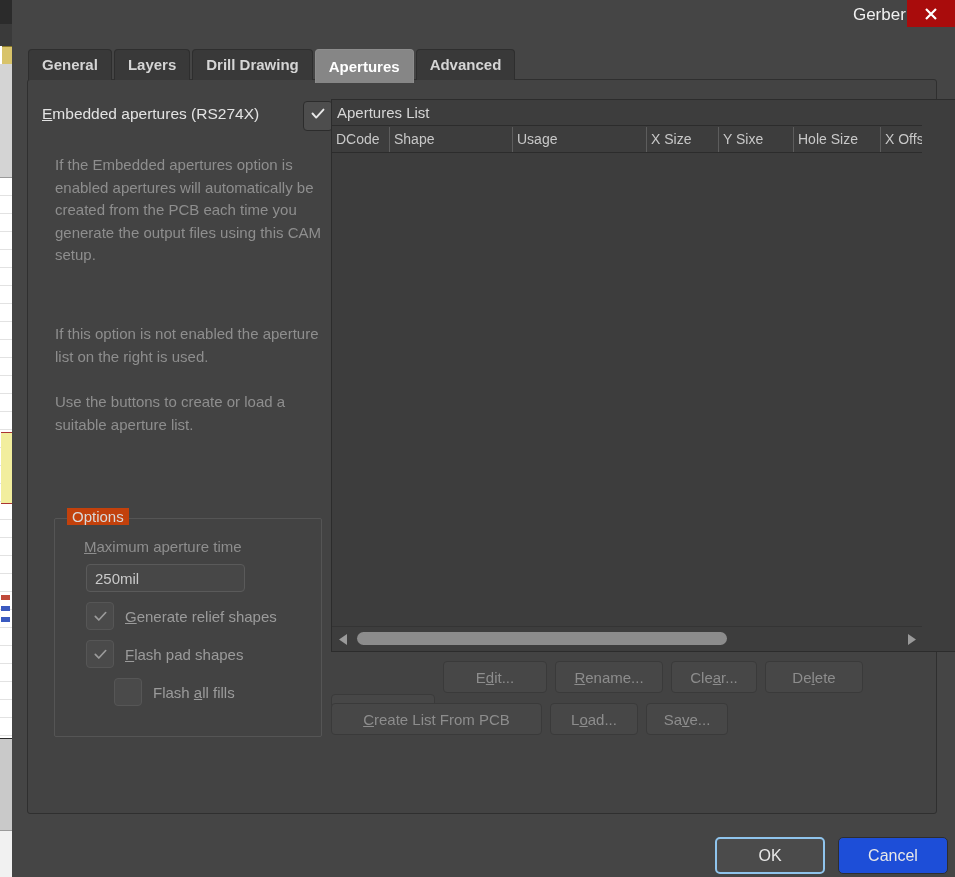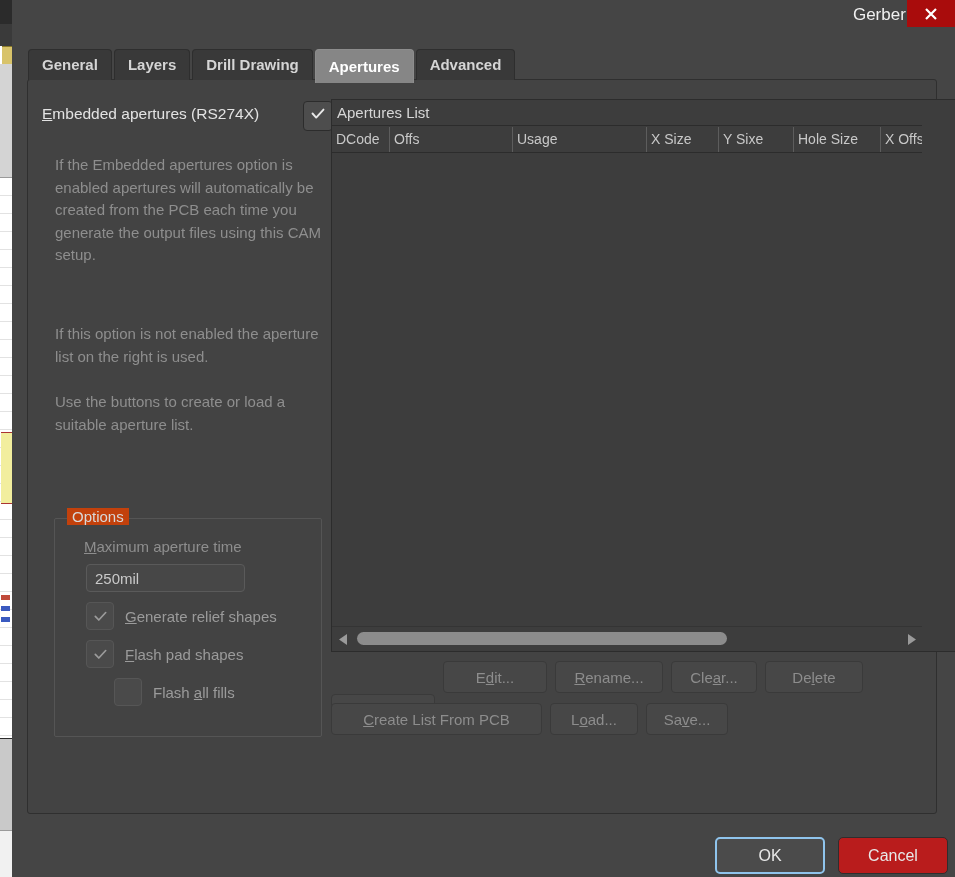--- a/index.html
+++ b/index.html
@@ -342,21 +342,21 @@
   #ok-button {
     left: 703px; top: 837px;
     width: 110px;
     background: #4b4b4b;
     border: 2px solid #8fc4ec;
     color: #e8e8e8;
   }
   #cancel-button {
     left: 826px; top: 837px;
     width: 110px;
-    background: #b91c1c;
+    background: #1d4ed8;
     border: 1px solid #2e2e2e;
     color: #e8e8e8;
   }
 </style>
 </head>
 <body>
 
 <div id="bg-sliver">
   <div class="bg-top"></div>
   <div class="bg-ribbon"></div>
@@ -438,21 +438,21 @@
         <span class="opt-box"></span>
         <span class="opt-label"><span>Flash </span><u>a</u><span>ll fills</span></span>
       </div>
     </div>
 
     <div id="apertures-panel">
       <div id="apertures-caption">Apertures List</div>
 
       <div id="apertures-header">
         <div class="col-head first" style="left:0px;width:57px;">DCode</div>
-        <div class="col-head" style="left:57px;width:123px;">Offs</div>
+        <div class="col-head" style="left:57px;width:123px;">Shape</div>
         <div class="col-head" style="left:180px;width:134px;">Usage</div>
         <div class="col-head" style="left:314px;width:72px;">X Size</div>
         <div class="col-head" style="left:386px;width:75px;">Y Sixe</div>
         <div class="col-head" style="left:461px;width:87px;">Hole Size</div>
         <div class="col-head" style="left:548px;width:42px;">X Offs</div>
       </div>
 
       <div id="apertures-body"></div>
 
       <div id="h-scrollbar">

